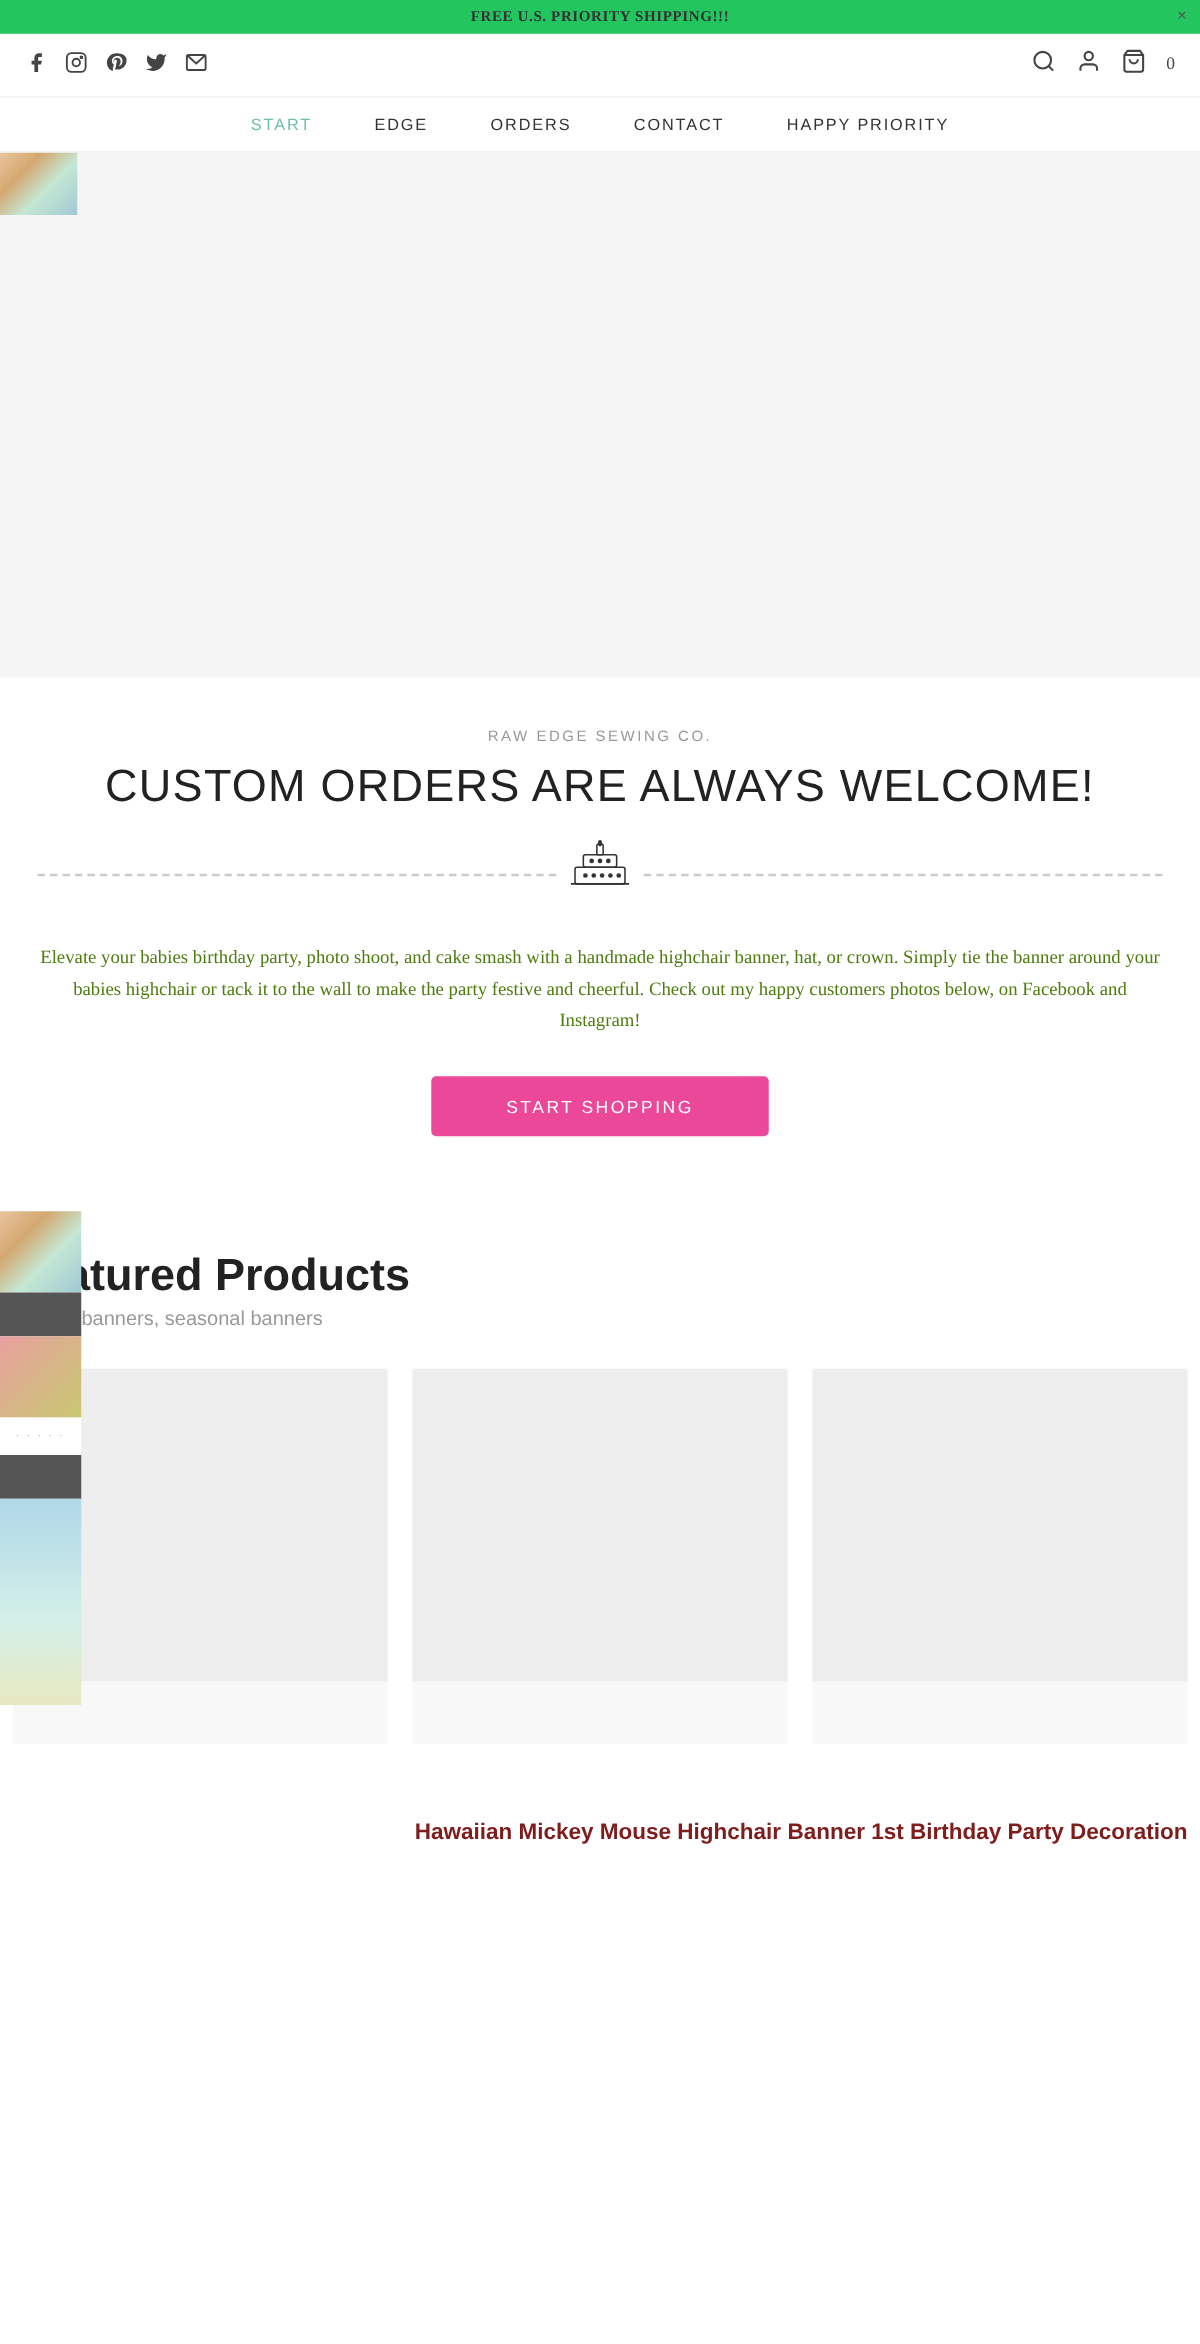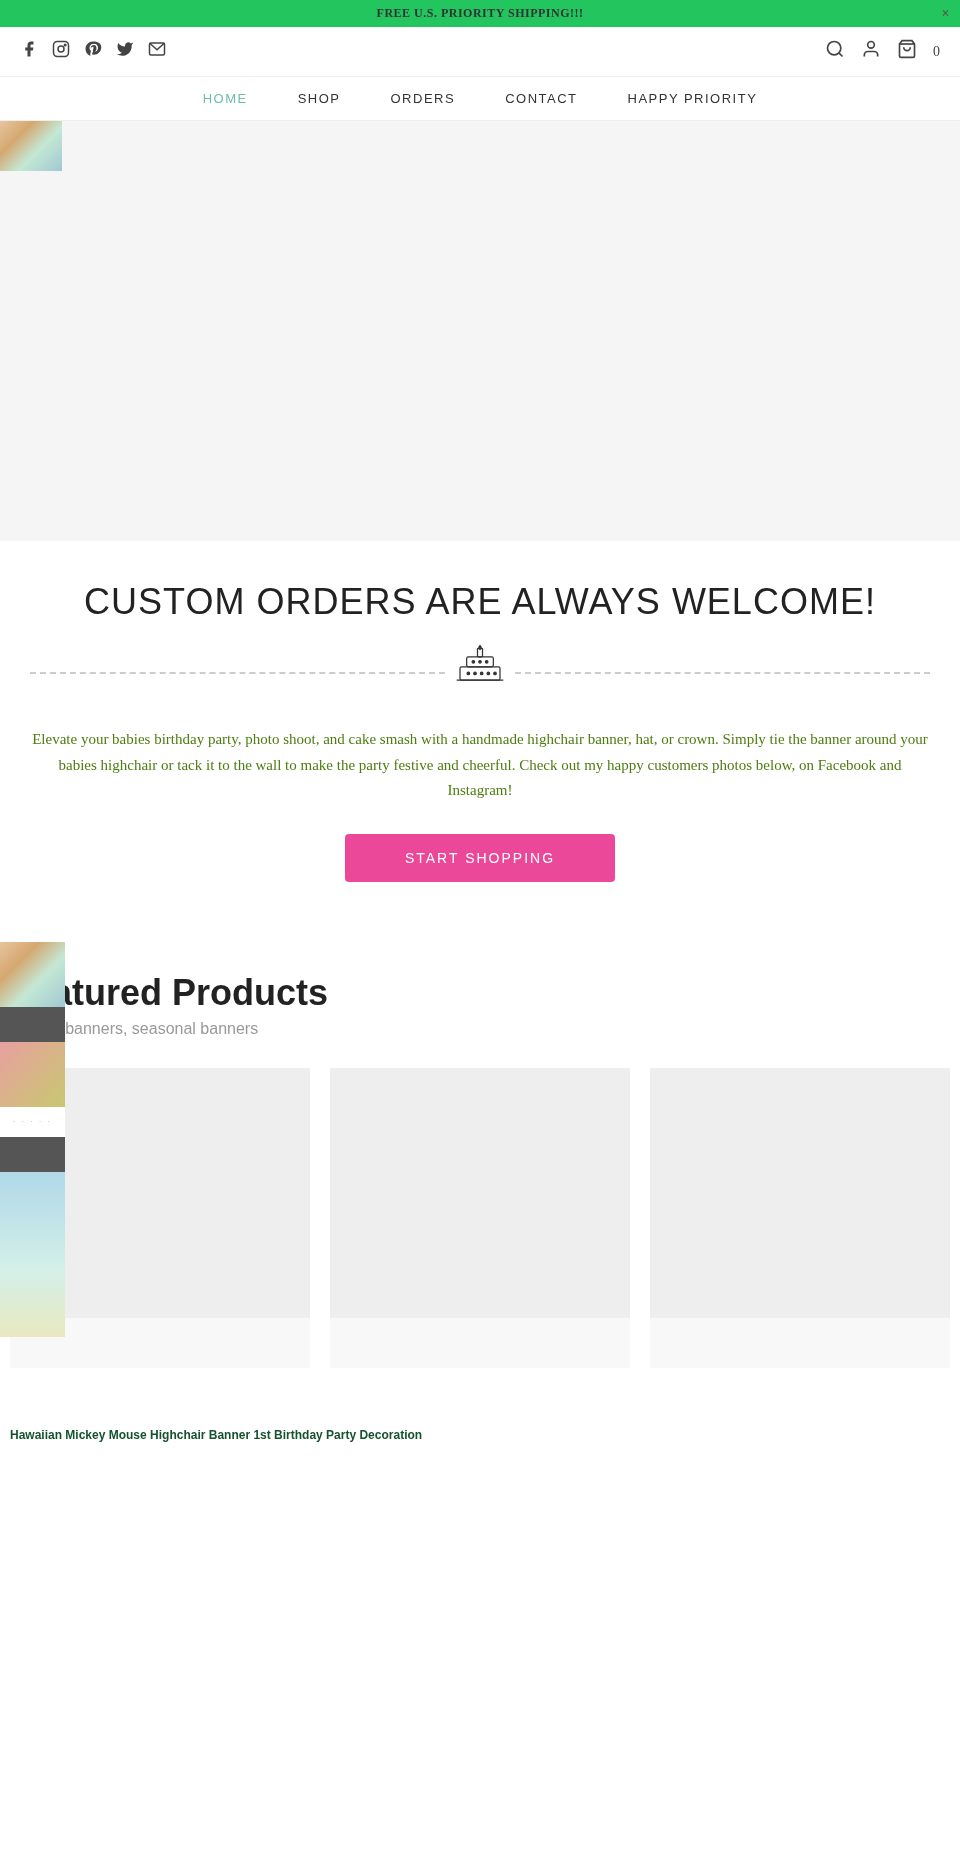--- a/index.html
+++ b/index.html
@@ -222,24 +222,25 @@
       width: 100%;
       height: 250px;
       background: #eee;
     }
 
     
     .product-bottom-title {
       padding: 30px 10px 10px;
     }
     .product-name {
-      font-size: 12px;
+      font-size: 18px;
       font-weight: bold;
-      color: #14532d;
-      font-family: Arial, sans-serif;
+      color: #7f1d1d;
+      font-family: Arial, sans-serif;
+      text-align: right;
     }
   </style>
 </head>
 <body>
 
 <div class="announcement-bar">
   <span>FREE U.S. PRIORITY SHIPPING!!!</span>
   <span class="close-x">×</span>
 </div>
 
@@ -293,34 +294,35 @@
           <path d="M6 2L3 6v14a2 2 0 002 2h14a2 2 0 002-2V6l-3-4z"></path>
           <line x1="3" y1="6" x2="21" y2="6"></line>
           <path d="M16 10a4 4 0 01-8 0"></path>
         </svg>
     </span>
     <span class="cart-count">0</span>
   </div>
 </header>
 
 <nav>
-  <a class="nav-item active">HOME</a>
-  <a class="nav-item">SHOP</a>
+  <a class="nav-item active">START</a>
+  <a class="nav-item">EDGE</a>
   <a class="nav-item">ORDERS</a>
   <a class="nav-item">CONTACT</a>
   <a class="nav-item">HAPPY PRIORITY</a>
 </nav>
 
 <div class="hero-image-container">
   <div class="hero-thumbnail">
     <div class="hero-thumbnail-inner"></div>
   </div>
 </div>
 
 <div class="main-content">
+  <div class="brand-name">RAW EDGE SEWING CO.</div>
   <h1 class="main-heading">CUSTOM ORDERS ARE ALWAYS WELCOME!</h1>
 
   
   <div class="cake-divider">
     <div class="dotted-line"></div>
     <span class="cake-icon">
       <svg width="50" height="50" viewBox="0 0 60 55" fill="none" stroke="#333" stroke-width="1.5">
 
         <rect x="27" y="4" width="6" height="10" rx="1" fill="none" stroke="#333" stroke-width="1.5"></rect>
 

